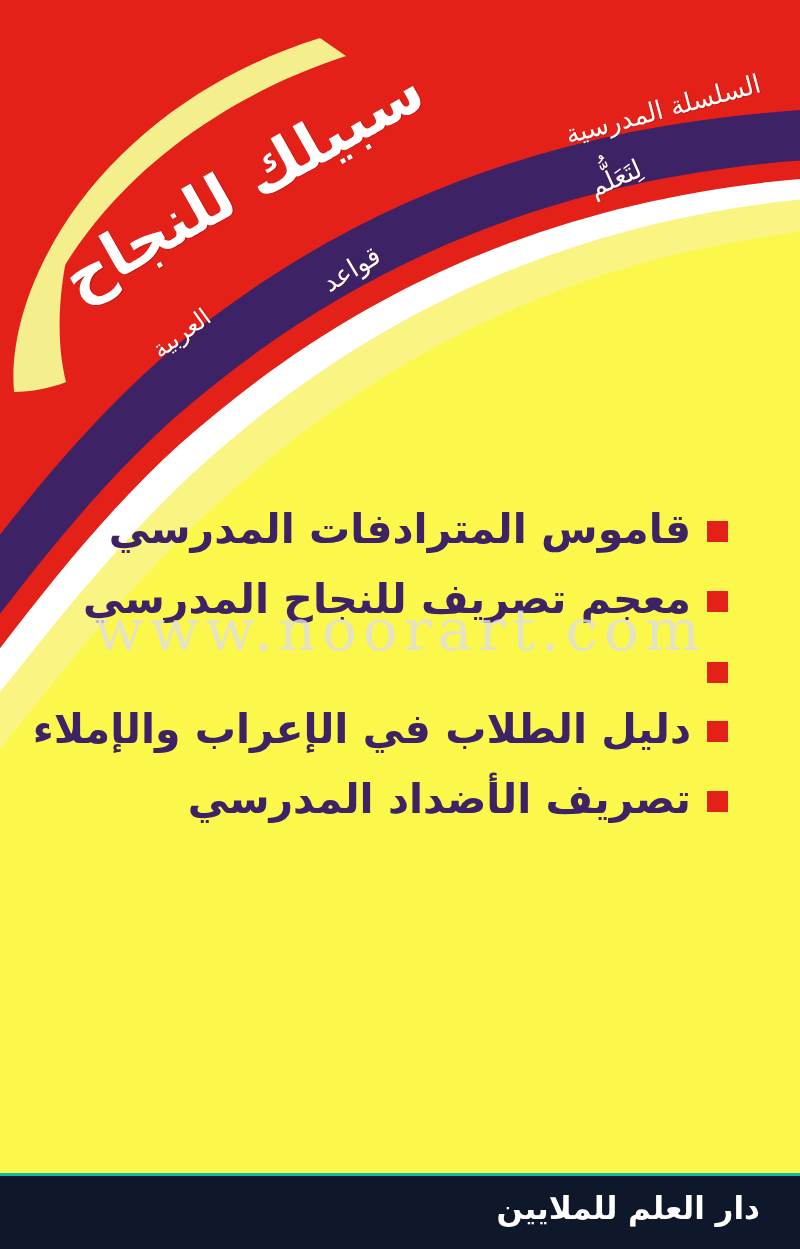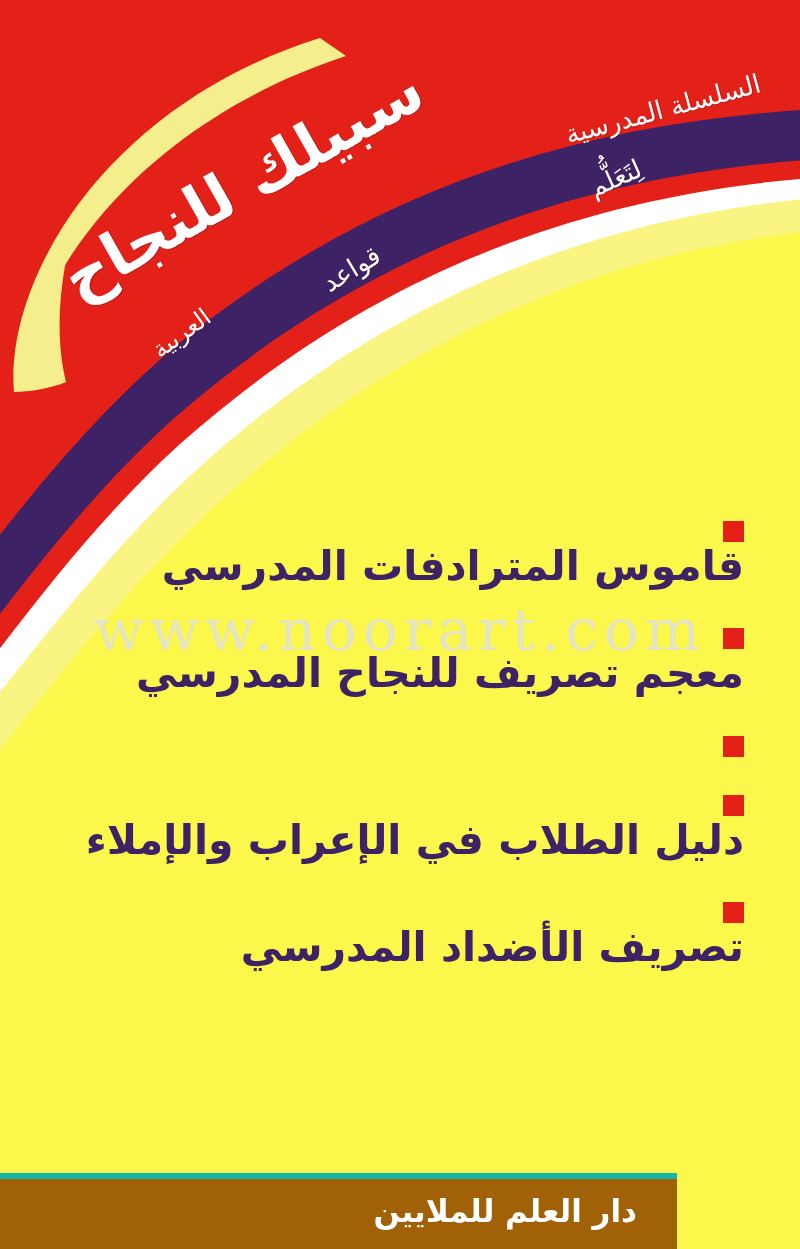--- a/index.html
+++ b/index.html
@@ -104,24 +104,24 @@
   #titles {
     position: absolute;
     left: 0;
     top: 505px;
     width: 800px;
     direction: rtl;
   }
 
   .title-row {
     display: flex;
-    flex-direction: column;
+    flex-direction: row;
     align-items: flex-start;
     justify-content: flex-start;
-    padding: 0 56px 0 30px;
+    padding: 0 72px 0 30px;
     margin-bottom: 22px;
   }
 
   .bullet {
     flex: 0 0 auto;
     width: 21px;
     height: 21px;
     background: #E32119;
     margin-top: 16px;
     margin-left: 16px;
@@ -151,24 +151,24 @@
     white-space: nowrap;
     pointer-events: none;
     user-select: none;
   }
 
   
   #publisher-bar {
     position: absolute;
     left: 0;
     bottom: 0;
-    width: 677px;
+    width: 800px;
     height: 76px;
-    background: #a16207;
-    border-top: 6px solid #14b8a6;
+    background: #0f172a;
+    border-top: 3px solid #14b8a6;
     box-sizing: border-box;
     direction: rtl;
   }
   #publisher-name {
     position: absolute;
     right: 40px;
     top: 14px;
     color: #ffffff;
     font-size: 31px;
     font-weight: bold;

